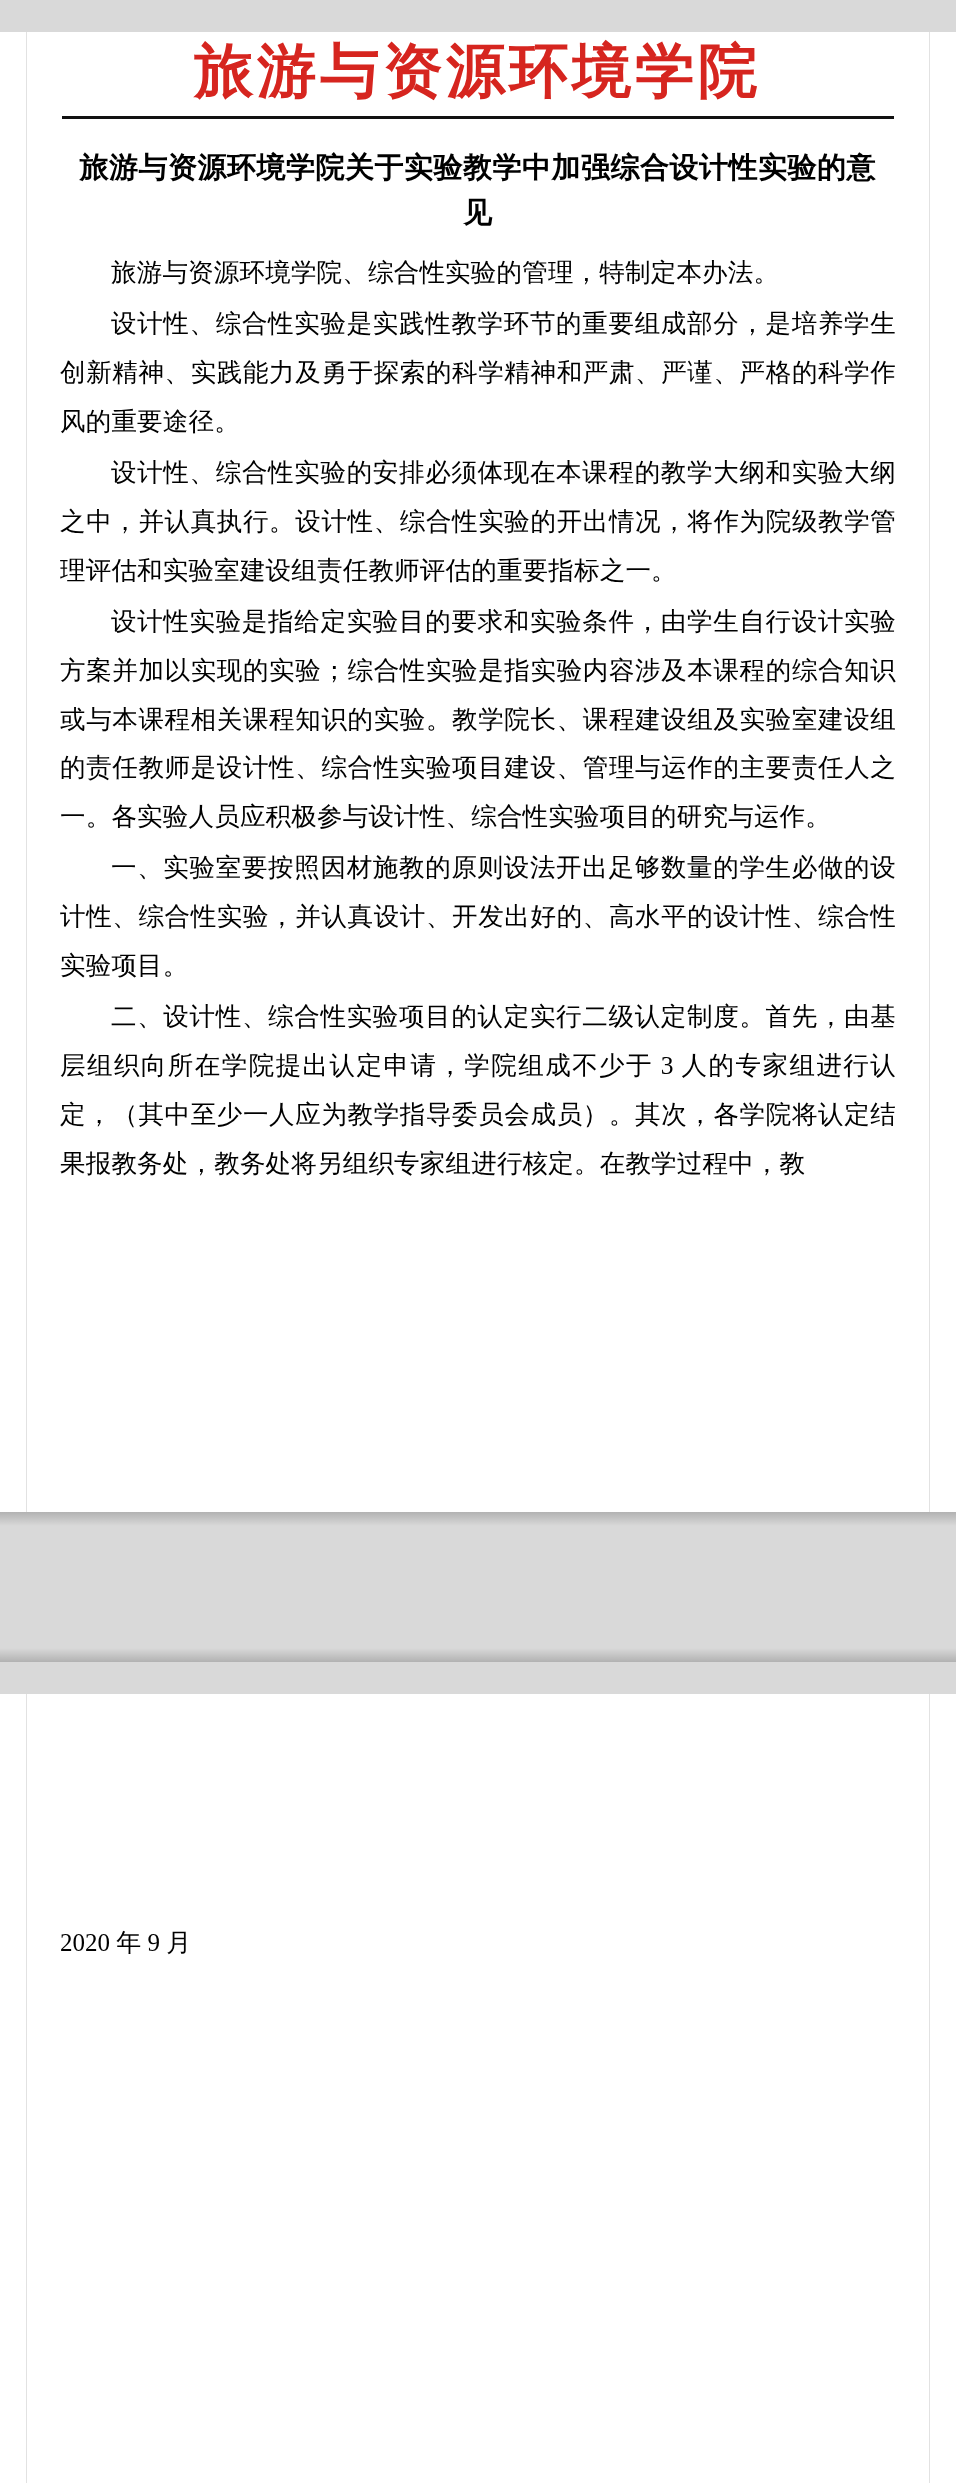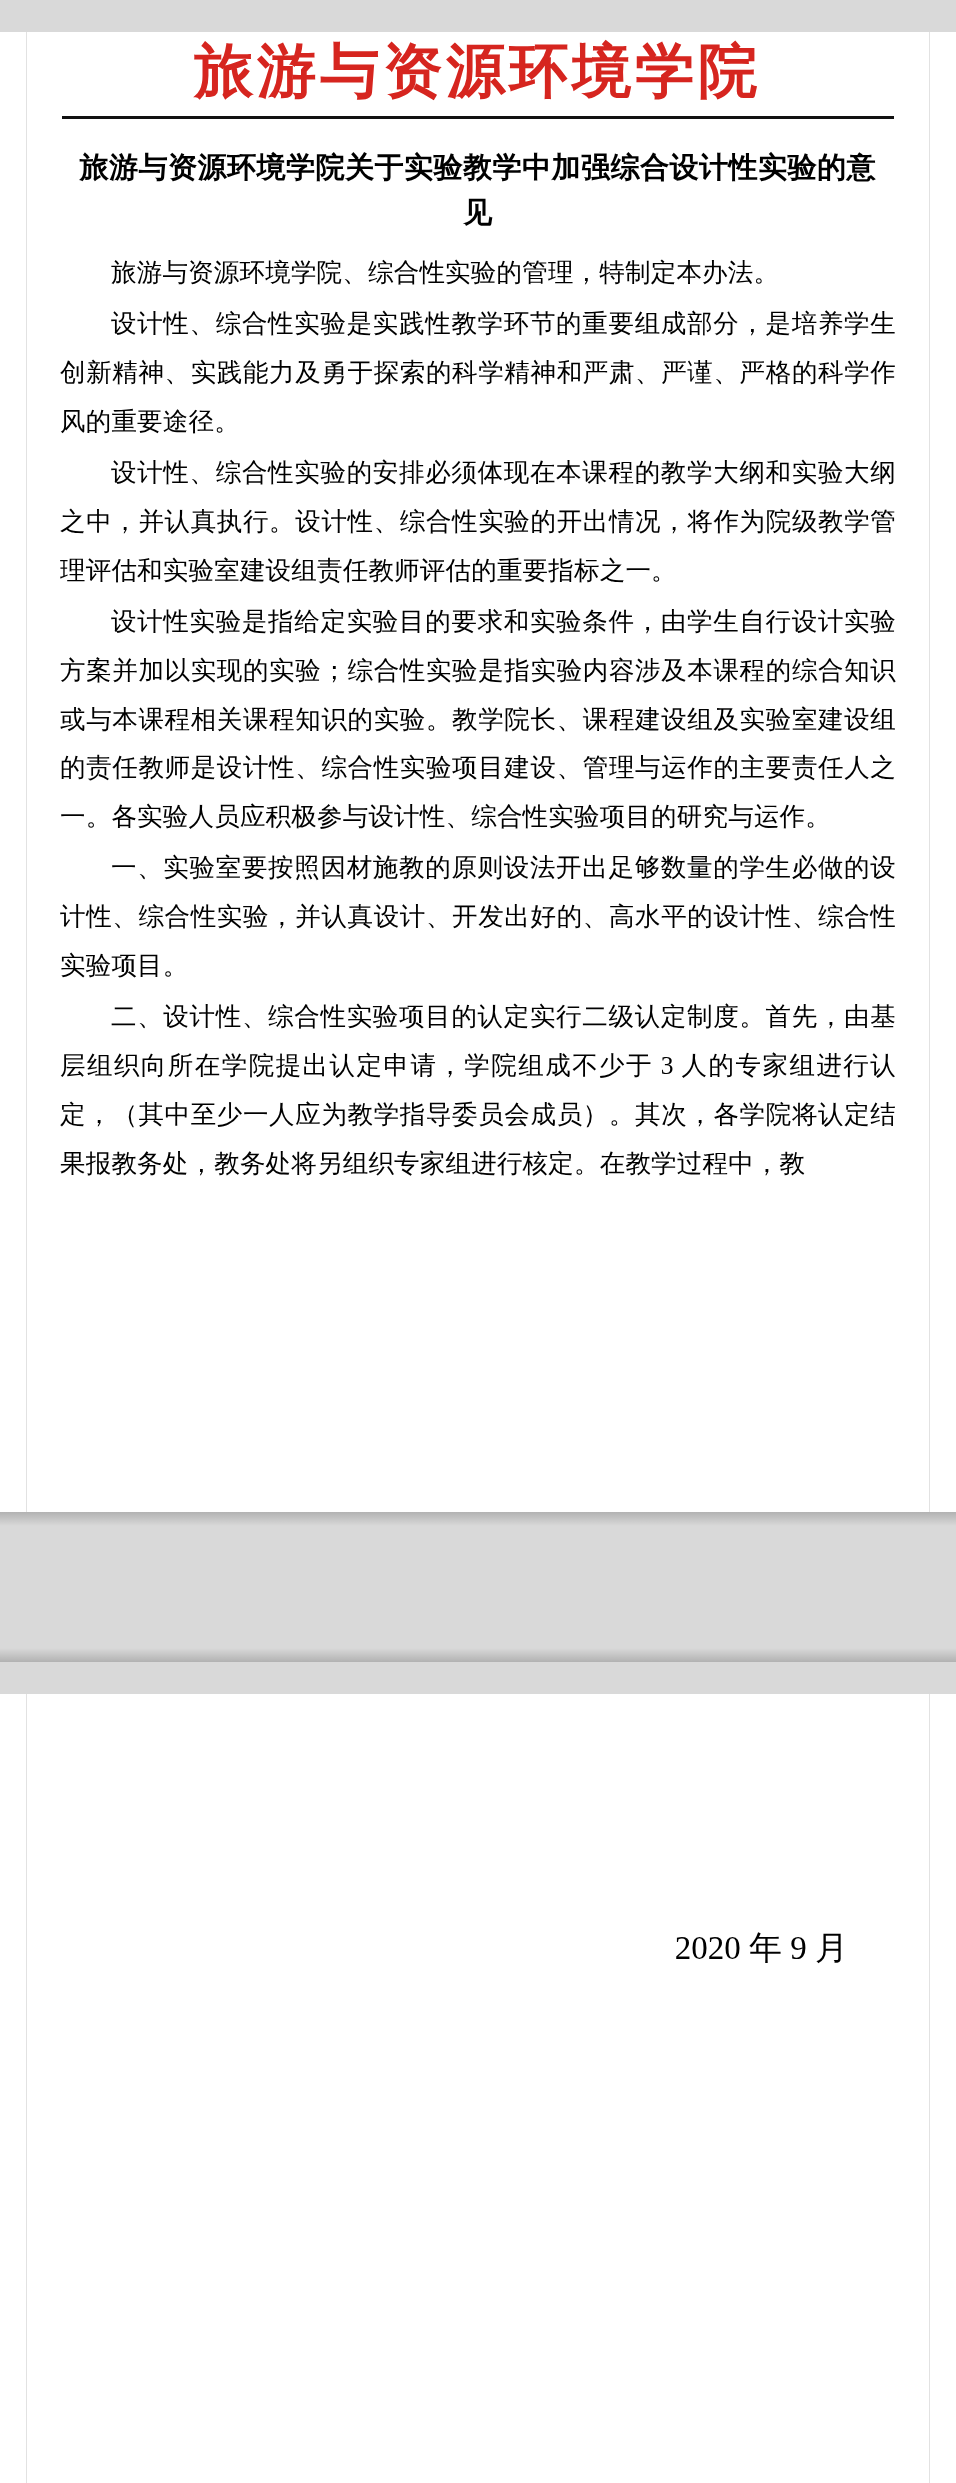--- a/index.html
+++ b/index.html
@@ -86,23 +86,23 @@
     line-height: 1.92;
     color: #000;
     text-align: justify;
     text-justify: inter-ideograph;
     text-indent: 2em;
     margin: 0 0 2px 0;
     letter-spacing: 0.2px;
   }
   .sign {
     margin-top: 52px;
-    text-align: right;
+    text-align: left;
     padding-right: 48px;
-    font-size: 33px;
+    font-size: 25px;
     color: #000;
   }
 
   
   .edge-guide-left, .edge-guide-right {
     position: absolute;
     top: 0;
     bottom: 0;
     width: 1px;
     background: #e2e2e2;

